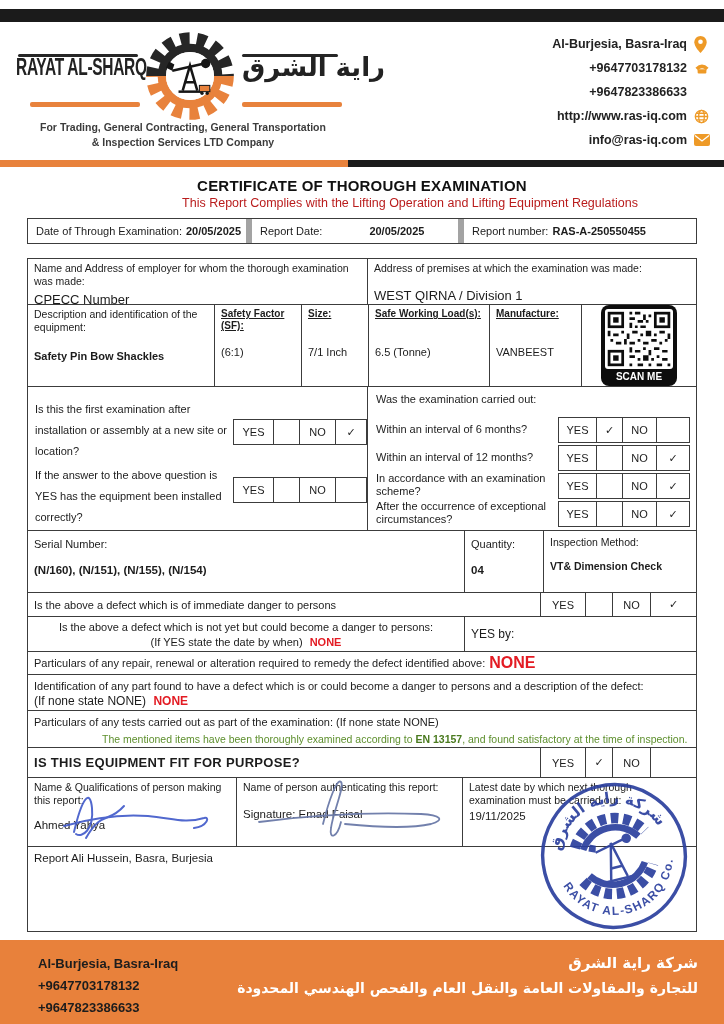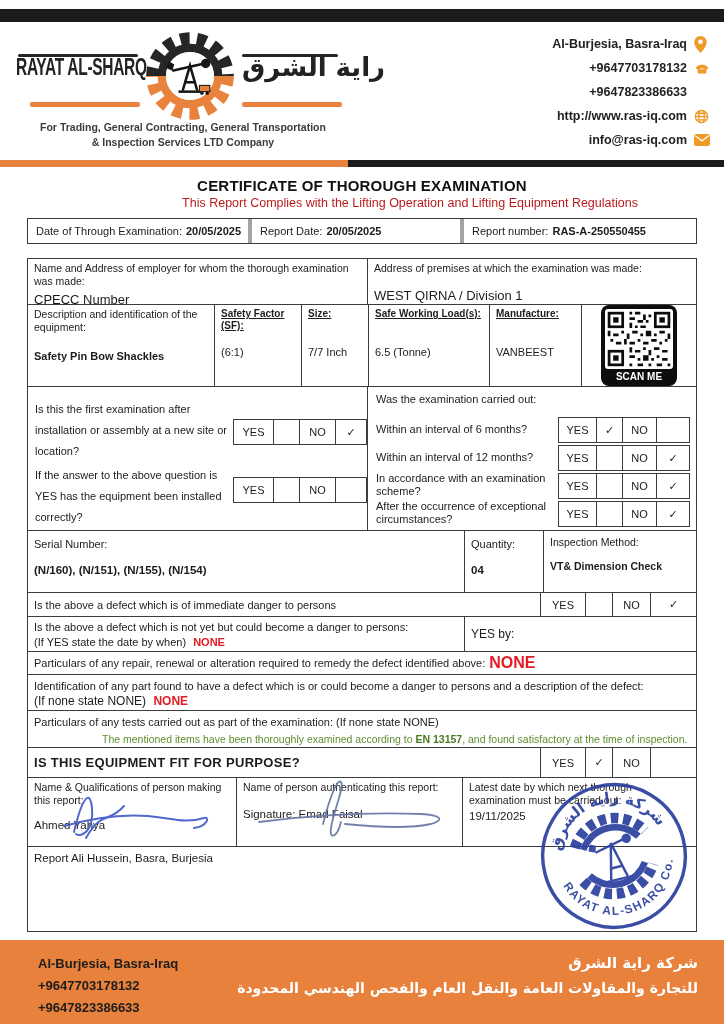--- a/index.html
+++ b/index.html
@@ -27,21 +27,21 @@
   .c-ic { width:16px; display:flex; justify-content:flex-start; }
 
   
   .divider-orange { position:absolute; left:0; top:160px; width:348px; height:7px; background:#E8823C; }
   .divider-black  { position:absolute; left:348px; top:160px; width:376px; height:7px; background:#1b1b1b; }
 
   .title-main { position:absolute; left:0; top:177px; width:724px; text-align:center;
                 font-size:15px; font-weight:bold; color:#111; letter-spacing:0.2px; }
   .title-sub  { position:absolute; left:0; top:196px; width:724px; text-align:center; font-size:12.5px; color:#b91c1c;margin-left:48px; }
   .date-table { position:absolute; left:27px; top:218px; width:670px; height:26px; display:flex; border:1px solid #3c3c3c; }
-  .date-cell { border-right:4px solid #a3a3a3; display:flex; align-items:center; padding-left:8px; font-size:11px; }
+  .date-cell { border-right:6px solid #a3a3a3; display:flex; align-items:center; padding-left:8px; font-size:11px; }
   .date-cell:last-child { border-right:none; }
   .val { font-weight:bold; margin-left:4px; }
 
   .main-table { position:absolute; left:27px; top:258px; width:670px; border:1px solid #3c3c3c; background:#fff; }
   .row { display:flex; border-bottom:1px solid #3c3c3c; }
   .row:last-child { border-bottom:none; }
   .cell { border-right:1px solid #3c3c3c; position:relative; padding:3px 6px; }
   .cell:last-child { border-right:none; }
   .lbl { font-size:10.5px; line-height:13px; color:#1c1c1c; }
   .lbl-u { font-size:10px; line-height:12px; font-weight:bold; text-decoration:underline; }
@@ -168,21 +168,21 @@
   <div class="divider-black"></div>
 
   <div class="title-main">CERTIFICATE OF THOROUGH EXAMINATION</div>
   <div class="title-sub">This Report Complies with the Lifting Operation and Lifting Equipment Regulations</div>
 
   <div class="date-table">
     <div class="date-cell" style="width:224px;">
       <span>Date of Through Examination:</span>
       <span class="val">20/05/2025</span>
     </div>
-    <div class="date-cell" style="width:212px;">
+    <div class="date-cell" style="width:212px;gap:43px;">
       <span>Report Date:</span>
       <span class="val">20/05/2025</span>
     </div>
     <div class="date-cell" style="width:232px;">
       <span>Report number:</span>
       <span class="val">RAS-A-250550455</span>
     </div>
   </div>
 
   <div class="main-table">
@@ -202,21 +202,21 @@
       <div class="cell" style="width:187px;">
         <div class="lbl">Description and identification of the equipment:</div>
         <div style="font-size:11px; font-weight:bold; margin-top:16px;">Safety Pin Bow Shackles</div>
       </div>
       <div class="cell" style="width:87px;">
         <div class="lbl-u">Safety Factor (SF):</div>
         <div style="font-size:11px; margin-top:14px;">(6:1)</div>
       </div>
       <div class="cell" style="width:67px;">
         <div class="lbl-u">Size:</div>
-        <div style="font-size:11px; margin-top:26px;">7/7 Inch</div>
+        <div style="font-size:11px; margin-top:26px;">7/1 Inch</div>
       </div>
       <div class="cell" style="width:121px;">
         <div class="lbl-u">Safe Working Load(s):</div>
         <div style="font-size:11px; margin-top:26px;">6.5 (Tonne)</div>
       </div>
       <div class="cell" style="width:92px;">
         <div class="lbl-u">Manufacture:</div>
         <div style="font-size:11px; margin-top:26px;">VANBEEST</div>
       </div>
       <div class="cell" style="width:114px; display:flex; align-items:center; justify-content:center; padding:0;">
@@ -312,21 +312,21 @@
     <div class="row" style="height:24px;">
       <div class="cell" style="width:513px; display:flex; align-items:center;">
         <span style="font-size:11px;">Is the above a defect which is of immediate danger to persons</span>
       </div>
       <div class="inline-yn" style="width:45px;">YES</div>
       <div class="inline-yn ckmark" style="width:27px;"></div>
       <div class="inline-yn" style="width:38px;">NO</div>
       <div class="inline-yn ckmark" style="width:45px; border-right:none;">✓</div>
     </div>
 
-    <div class="row" style="height:35px;">
+    <div class="row" style="height:35px;text-align:center;">
       <div class="cell" style="width:437px;">
         <div style="font-size:11px; line-height:15px;">Is the above a defect which is not yet but could become a danger to persons:</div>
         <div style="font-size:11px; line-height:15px;">
           <span>(If YES state the date by when)</span>
           <span class="red">NONE</span>
         </div>
       </div>
       <div class="cell" style="width:231px; display:flex; align-items:center;">
         <span style="font-size:12px;">YES by:</span>
       </div>

